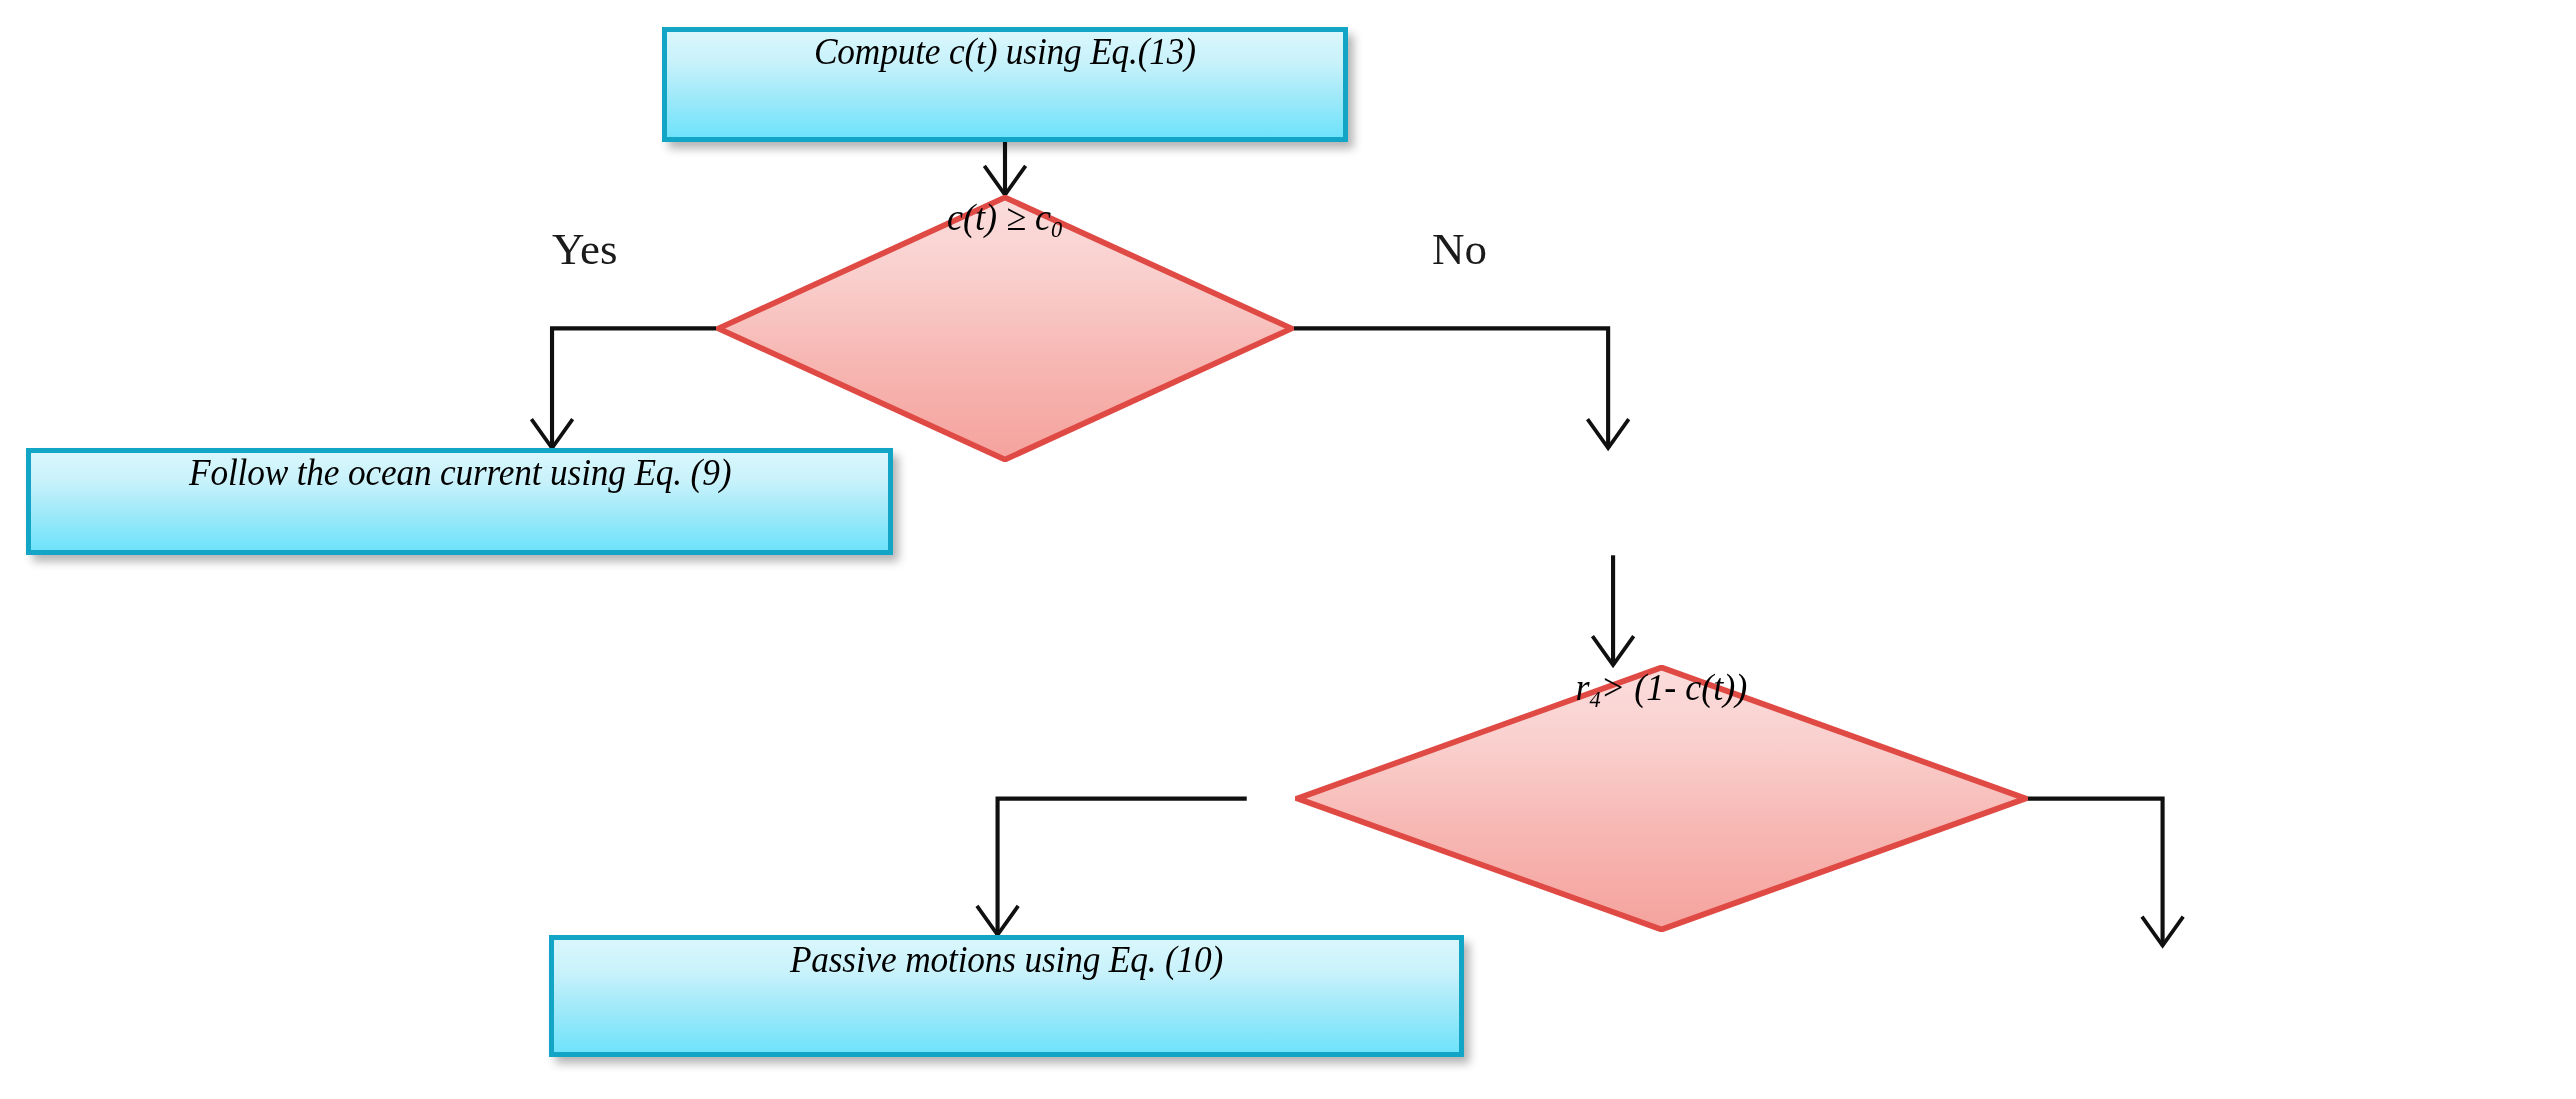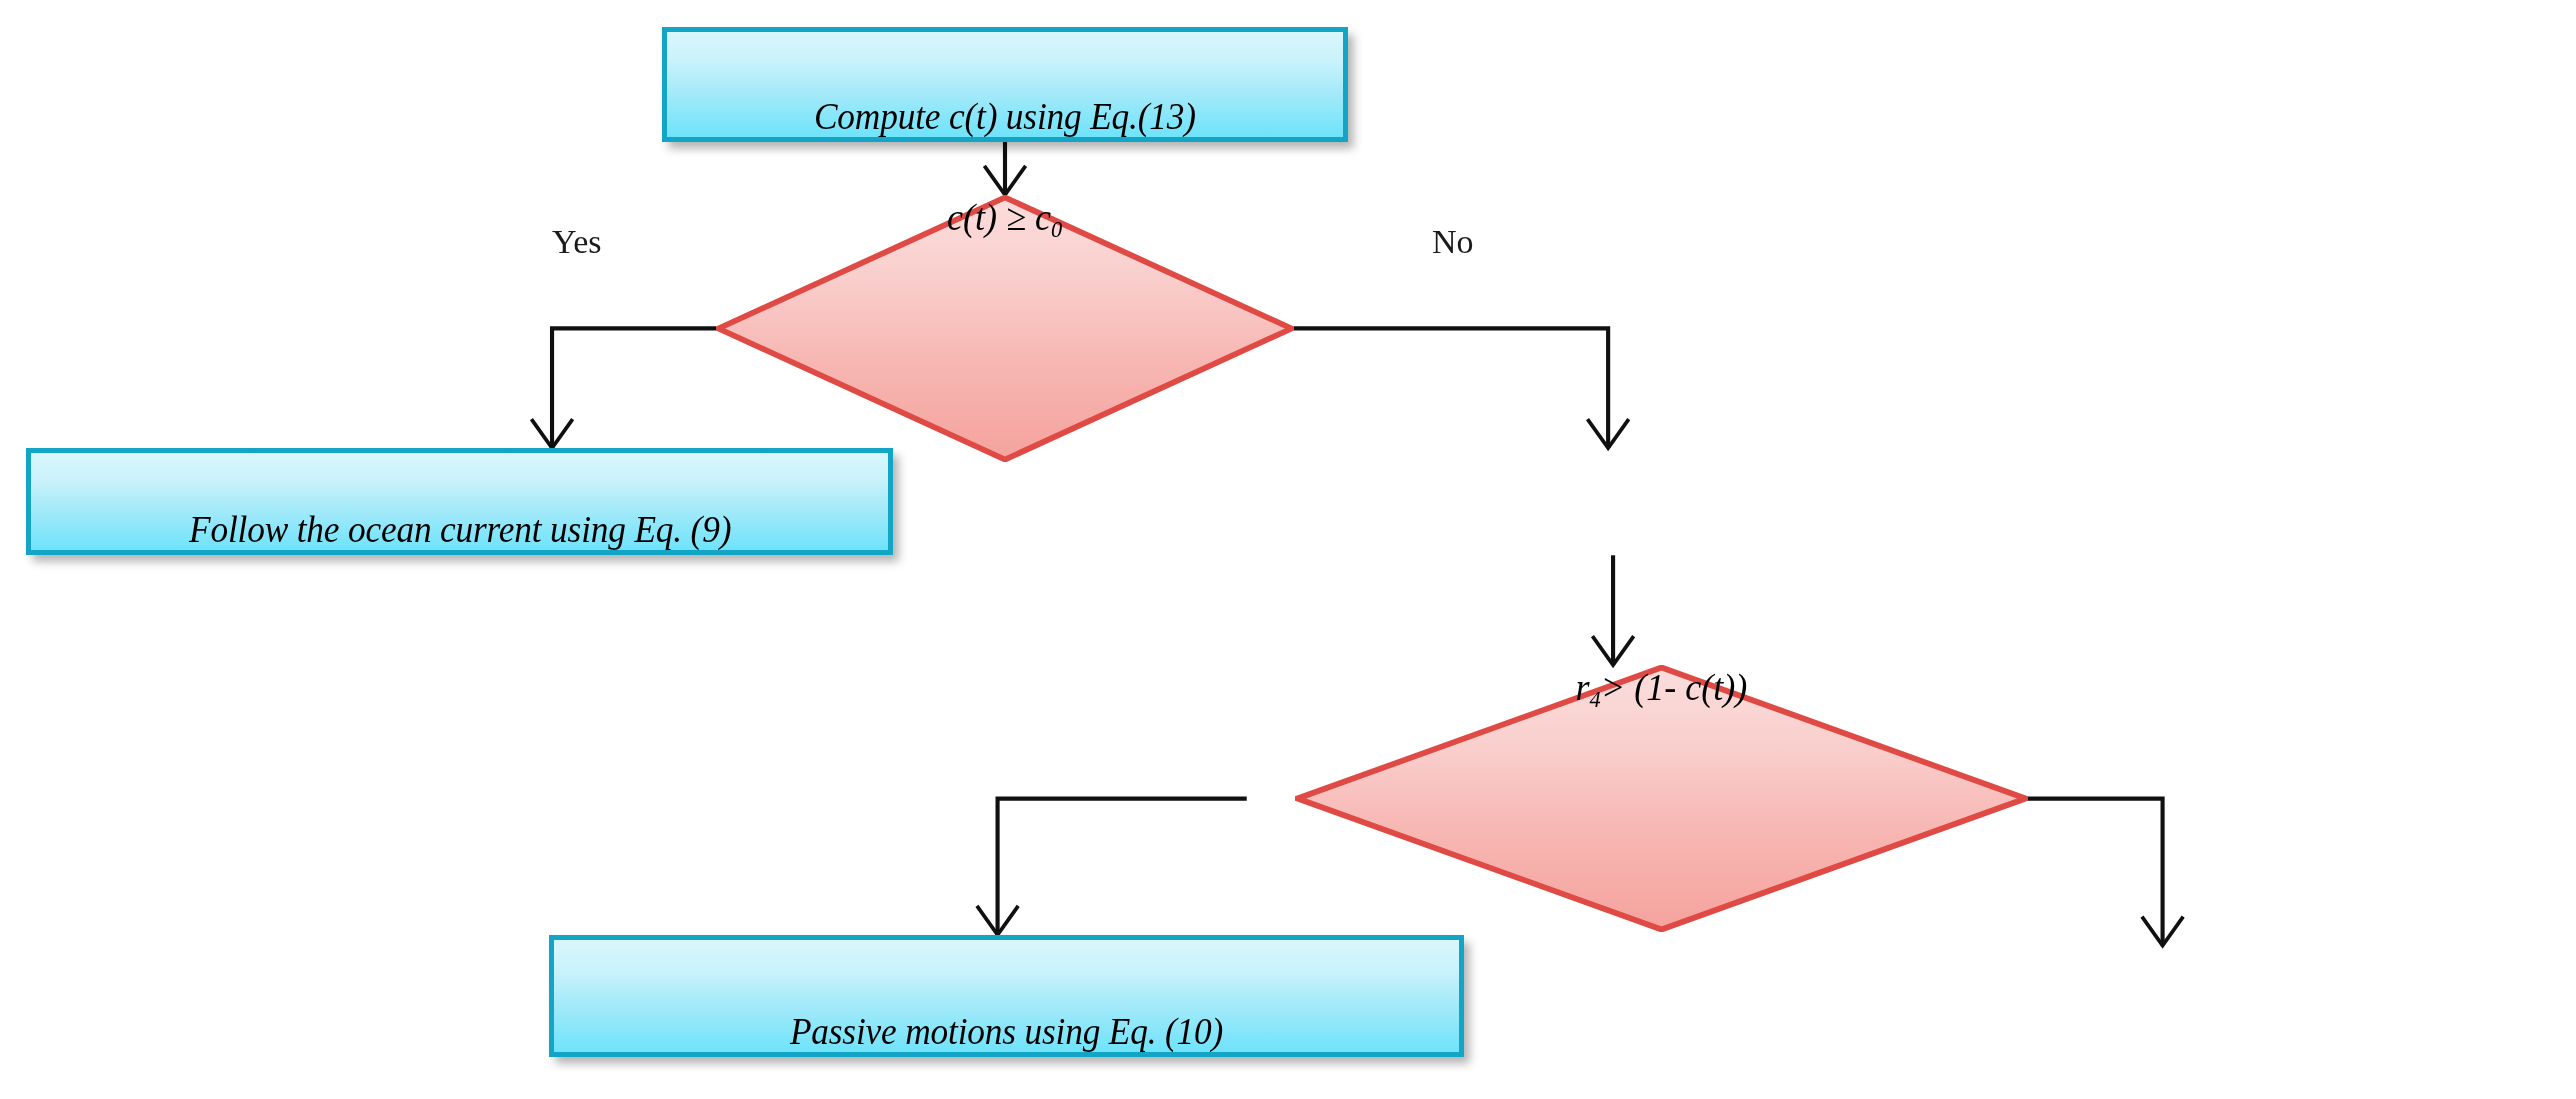--- a/index.html
+++ b/index.html
@@ -29,21 +29,21 @@
   .node {
     position: absolute;
     box-sizing: border-box;
   }
   
   .proc {
     border: 5px solid #12A5C6;
     background: linear-gradient(to bottom, #d9f7fc 0%, #c9f2fb 28%, #9fe9f9 62%, #6fe3fb 100%);
     box-shadow: 5.8px 6.6px 9px rgba(0,0,0,0.30);
     display: flex;
-    align-items: flex-end;
+    align-items: flex-start;
     justify-content: center;
     text-align: center;
   }
   .proc .txt {
     font-style: italic;
     font-weight: 400;
     color: #000000;
     font-size: 38px;
     line-height: 1.05;
     letter-spacing: -0.2px;
@@ -87,21 +87,21 @@
   }
   .decision .dlabel sub {
     font-size: 0.62em;
     vertical-align: -0.28em;
     font-style: italic;
   }
   
   .branch-label {
     position: absolute;
     font-style: normal;
-    font-size: 34px;
+    font-size: 45px;
     color: #1b1b1b;
     white-space: nowrap;
     font-family: "Liberation Serif", "DejaVu Serif", serif;
   }
 </style>
 </head>
 <body>
 
 <div id="canvas">
 

